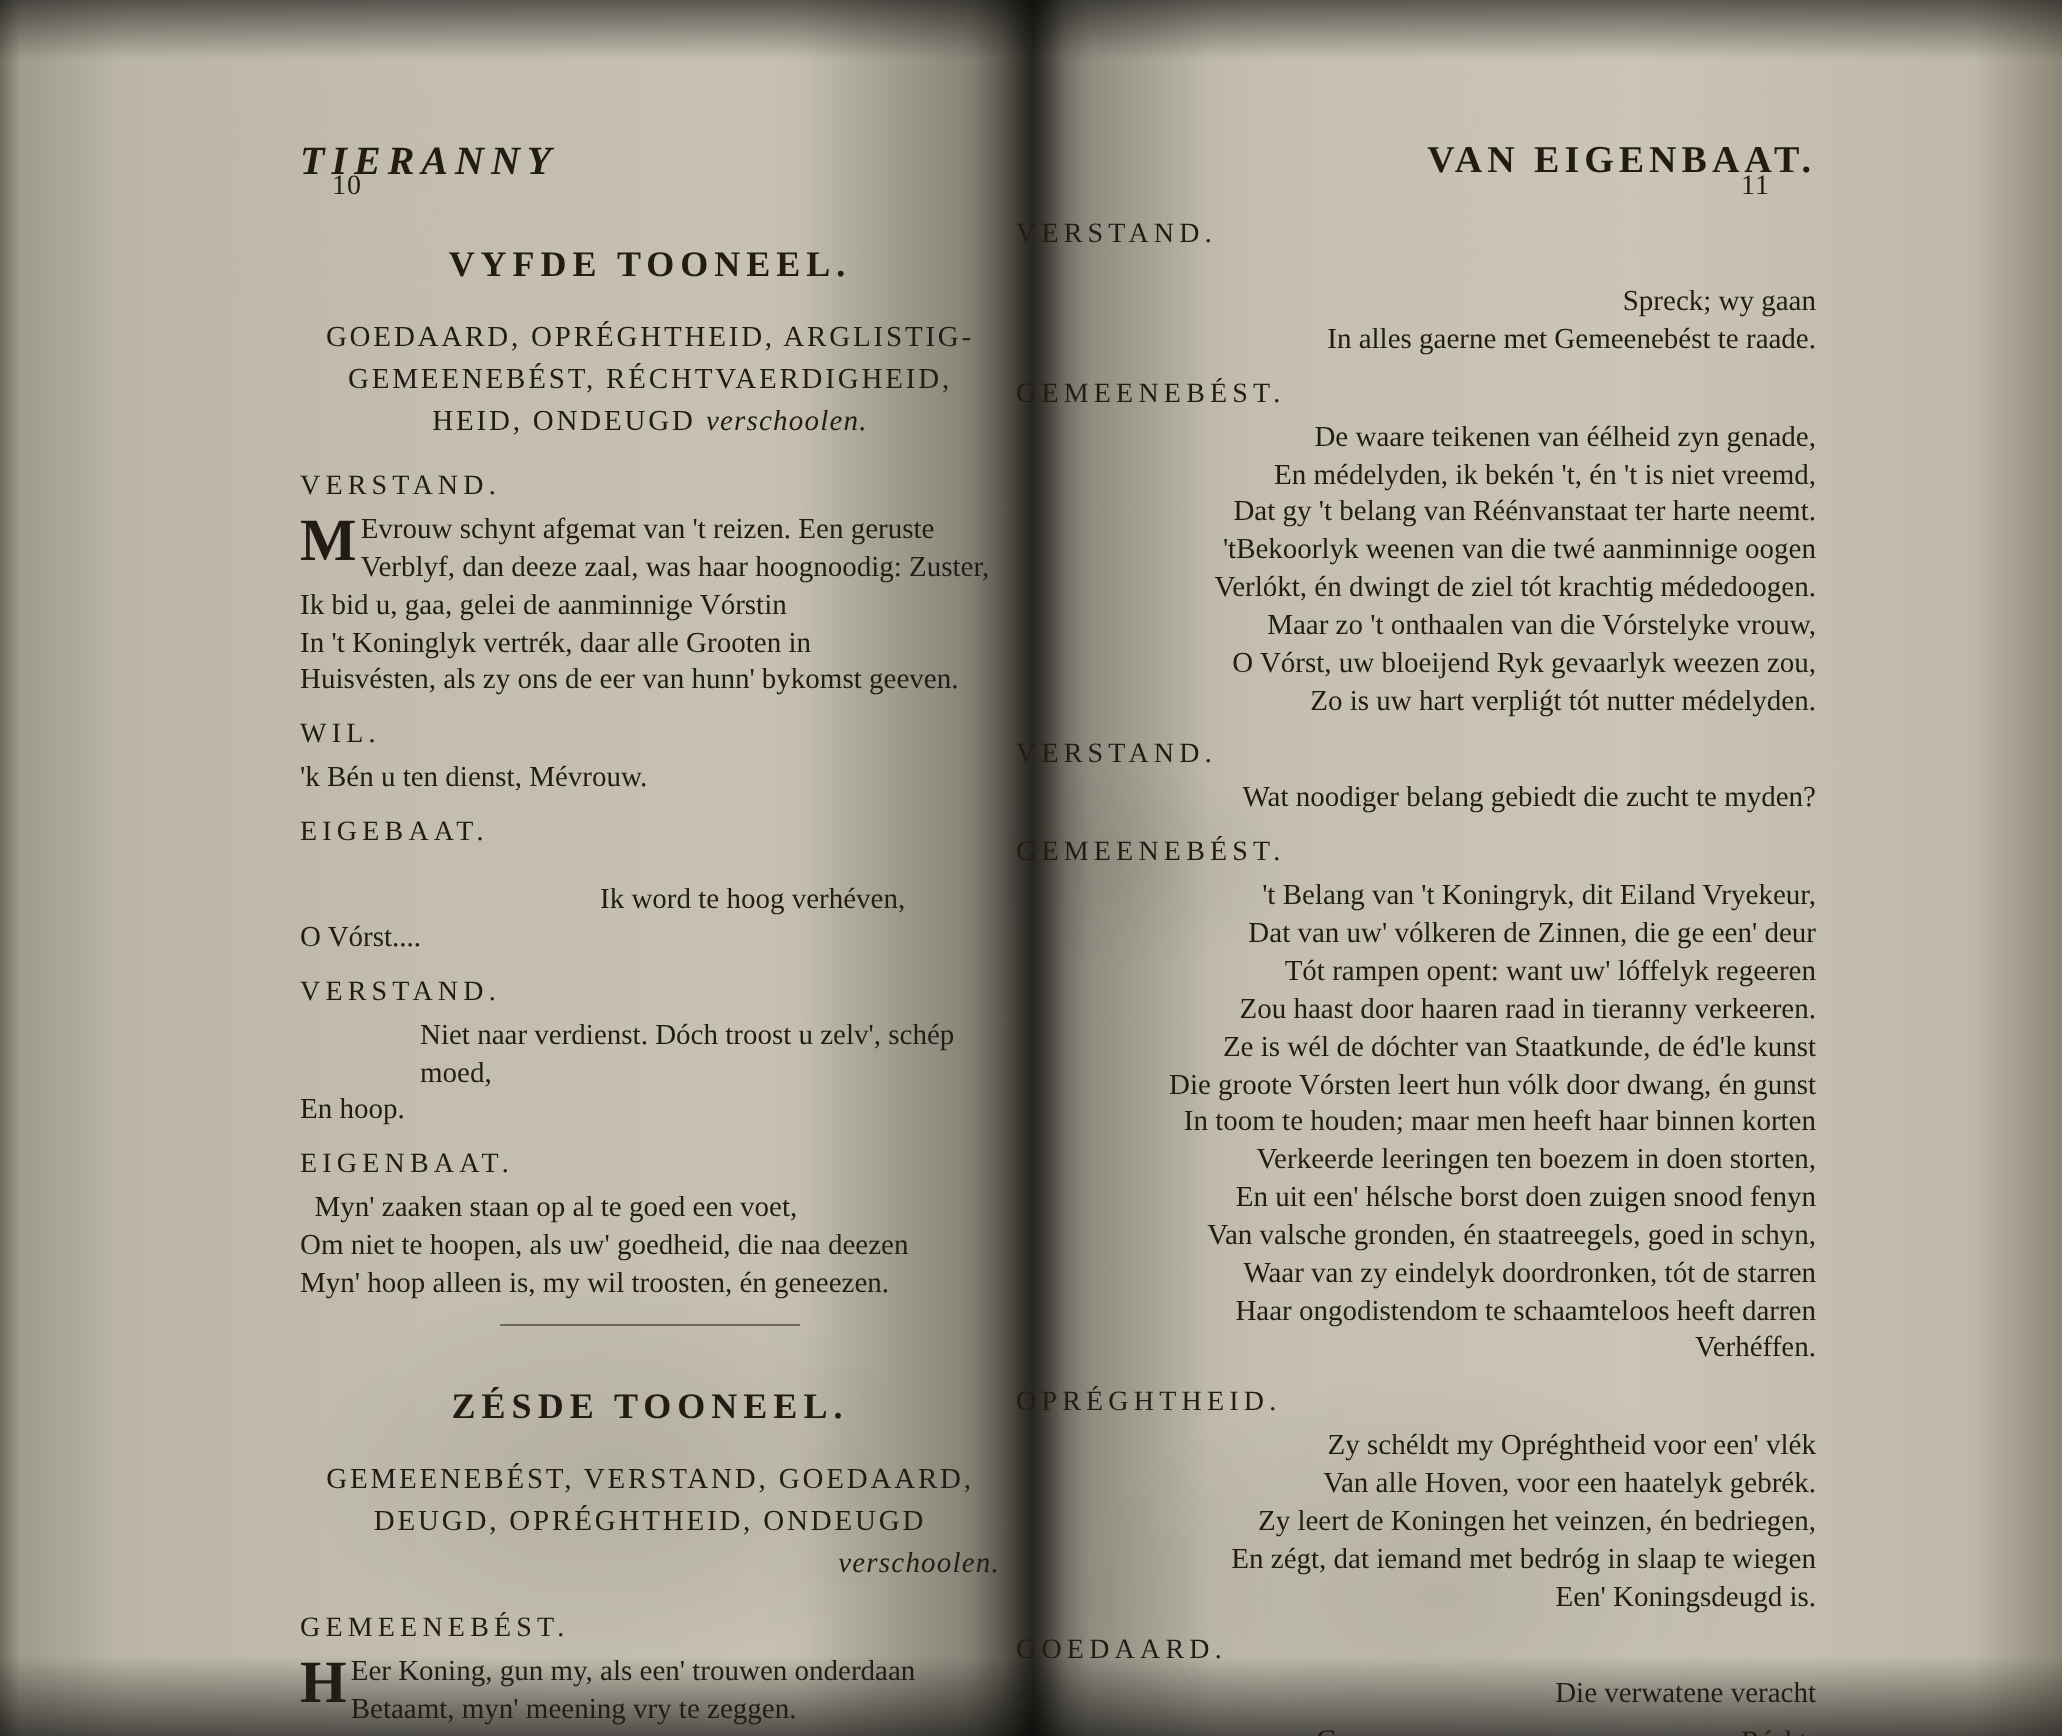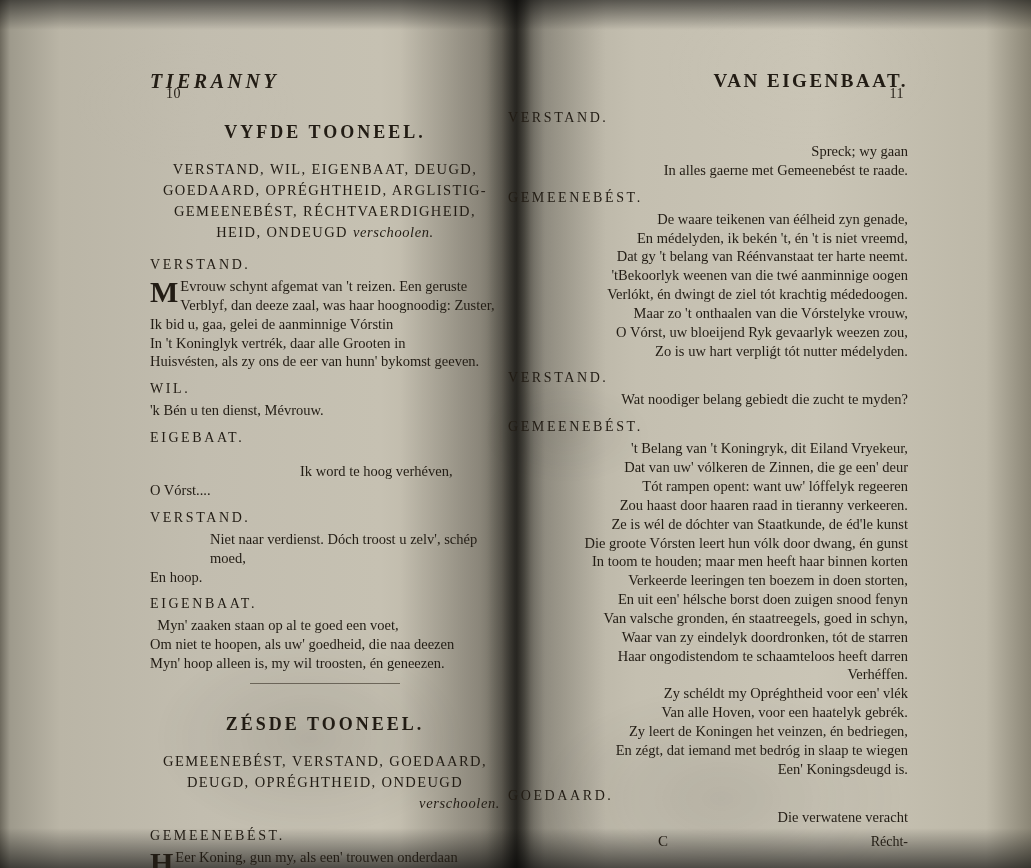--- a/index.html
+++ b/index.html
@@ -89,21 +89,21 @@
     position: relative;
     height: 30px;
   }
   .folio {
     position: absolute;
     top: 16px;
     font-size: 14px;
     letter-spacing: 0.5px;
   }
   .folio.lf { left: 16px; }
-  .folio.rf { right: 4px; }
+  .folio.rf { right: 23px; }
 
   .head-title {
     font-size: 20px;
     letter-spacing: 3.5px;
     font-style: italic;
     font-weight: 600;
   }
   .head-title.rt {
     font-style: normal;
     letter-spacing: 2.5px;
@@ -206,21 +206,20 @@
   <div class="page-col left">
 
     <div class="running-head">
       <span class="folio lf">10</span>
       <div class="head-title">TIERANNY</div>
     </div>
 
     <div class="scene-head">VYFDE TOONEEL.</div>
 
     <div class="cast">
-      <div>VERSTAND, WIL, EIGENBAAT, DEUGD,</div>
       <div>GOEDAARD, OPRÉGHTHEID, ARGLISTIG-</div>
       <div>GEMEENEBÉST, RÉCHTVAERDIGHEID,</div>
       <div>
         <span>HEID, ONDEUGD</span>
         <span class="it">verschoolen.</span>
       </div>
     </div>
 
     <div class="speaker">VERSTAND.</div>
     <div class="dropcap-line">
@@ -299,20 +298,21 @@
 Ze is wél de dóchter van Staatkunde, de éd'le kunst
 Die groote Vórsten leert hun vólk door dwang, én gunst
 In toom te houden; maar men heeft haar binnen korten
 Verkeerde leeringen ten boezem in doen storten,
 En uit een' hélsche borst doen zuigen snood fenyn
 Van valsche gronden, én staatreegels, goed in schyn,
 Waar van zy eindelyk doordronken, tót de starren
 Haar ongodistendom te schaamteloos heeft darren
 Verhéffen.</div>
 
+    <div class="speaker">OPRÉGHTHEID.</div>
     <div class="verse indent2">Zy schéldt my Opréghtheid voor een' vlék</div>
     <div class="verse">Van alle Hoven, voor een haatelyk gebrék.
 Zy leert de Koningen het veinzen, én bedriegen,
 En zégt, dat iemand met bedróg in slaap te wiegen
 Een' Koningsdeugd is.</div>
 
     <div class="speaker">GOEDAARD.</div>
     <div class="verse indent2">Die verwatene veracht</div>
 
     <div class="sig-row">

